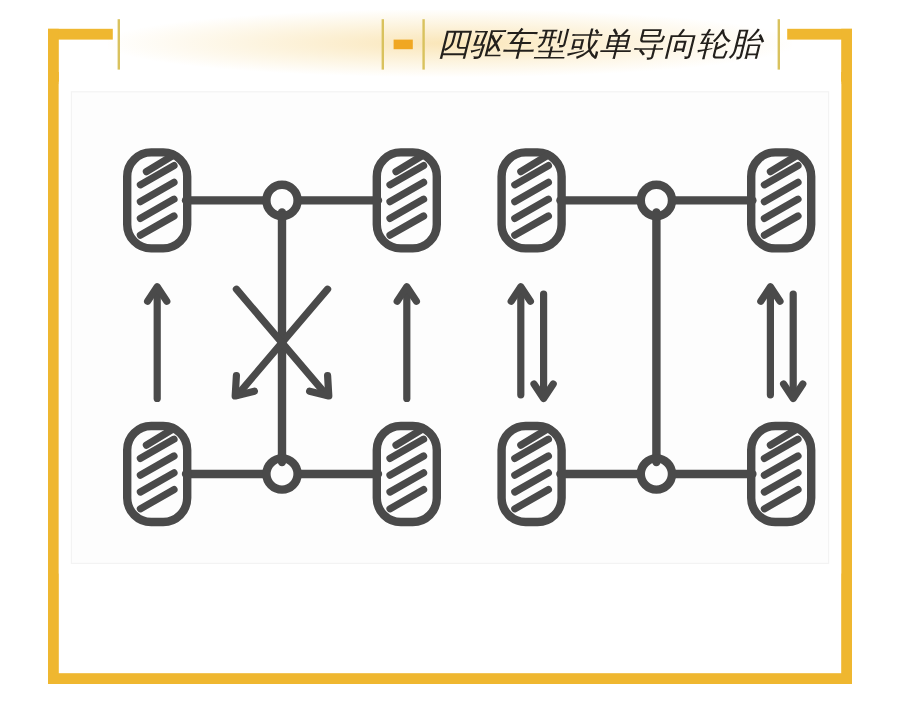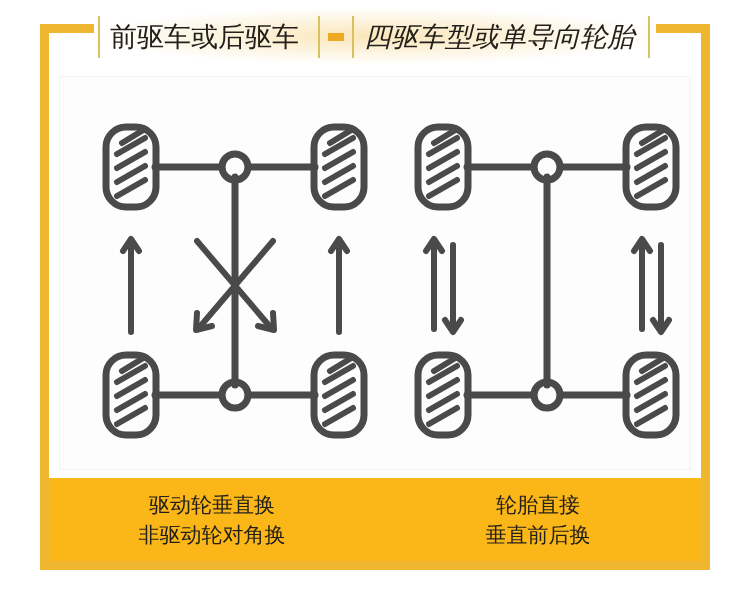--- a/index.html
+++ b/index.html
@@ -175,21 +175,20 @@
       <div class="h"></div>
       <div class="v"></div>
     </div>
 
     <div class="vline vline-1"></div>
     <div class="vline vline-2"></div>
     <div class="mid-dash"></div>
     <div class="vline vline-3"></div>
     <div class="vline vline-4"></div>
 
-    <div class="header-title title-left">前驱车或后驱车</div>
     <div class="header-title title-right">四驱车型或单导向轮胎</div>
   </div>
 
   <div class="frame-left"></div>
   <div class="frame-right"></div>
   <div class="frame-bottom"></div>
 
   <div class="panel">
     <div class="panel-inner">
 
@@ -339,24 +338,14 @@
               <path d="M281,243 L289,255 L297,243"></path>
             </g>
           </g>
 
         </g>
       </svg>
 
     </div>
   </div>
 
-  <div class="caption-band">
-    <div class="caption caption-left">
-      <span class="l1">驱动轮垂直换</span>
-      <span class="l2">非驱动轮对角换</span>
-    </div>
-    <div class="caption caption-right">
-      <span class="l1">轮胎直接</span>
-      <span class="l2">垂直前后换</span>
-    </div>
-  </div>
 
 </div>
 
 </body></html>

